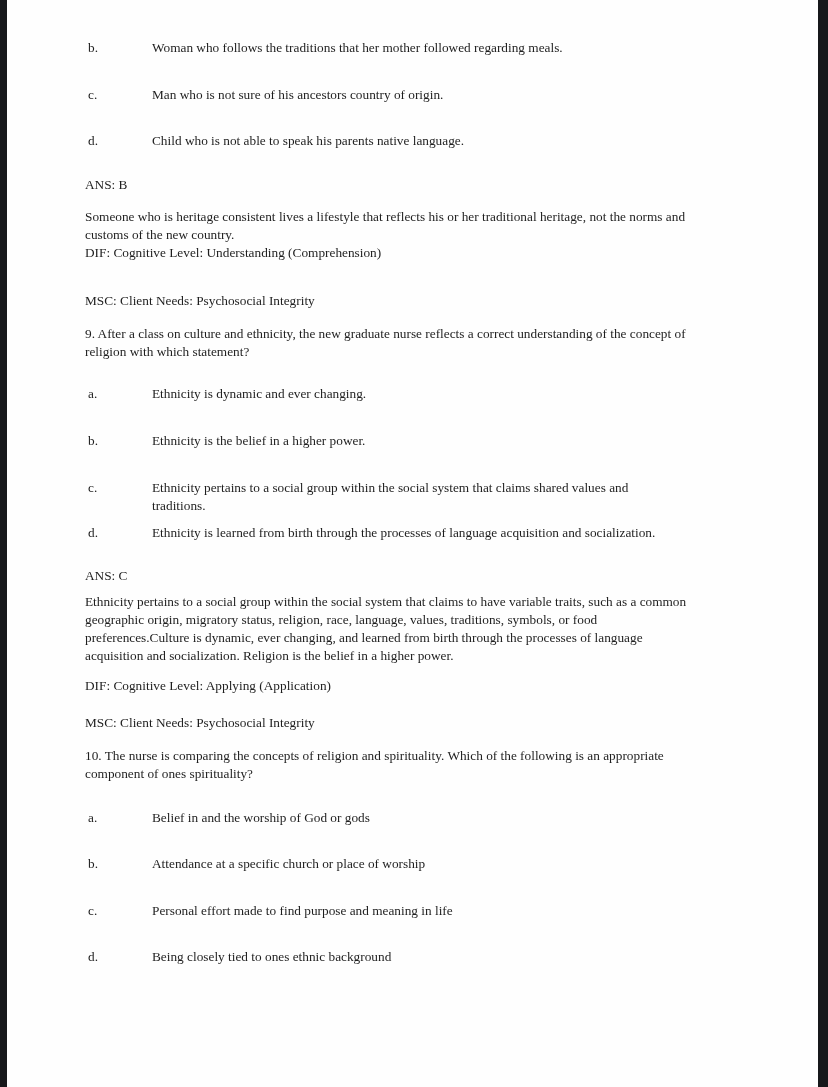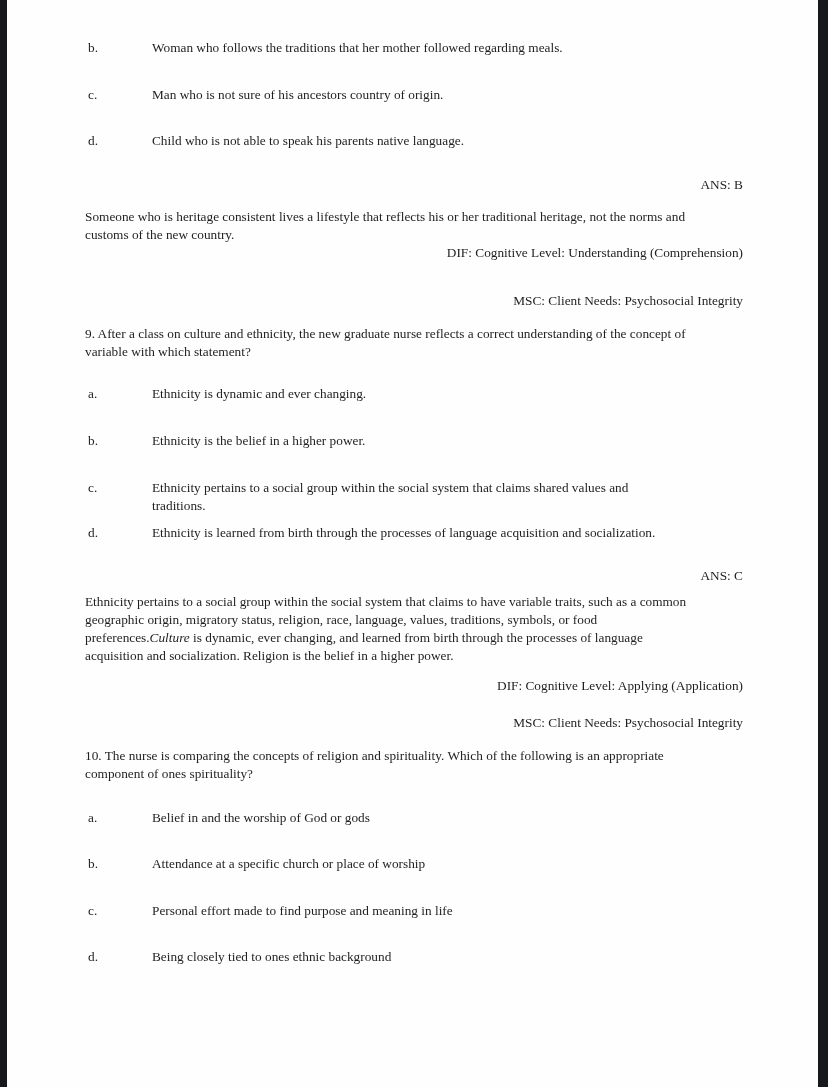--- a/index.html
+++ b/index.html
@@ -39,22 +39,22 @@
   .opt-row {
     display: flex;
     align-items: flex-start;
     padding-left: 3px;
   }
   .opt-letter {
     width: 64px;
     flex-shrink: 0;
   }
   .opt-text { flex: 1; }
-  .meta-line { white-space: nowrap; text-align: right; }
-  .italic { font-style: italic; }
+  .meta-line { white-space: nowrap; }
+  .italic { }
 </style>
 </head>
 <body>
 
 <div class="viewport">
   <div class="gutter left"></div>
   <div class="gutter right"></div>
 
   <div class="page">
 
@@ -76,21 +76,21 @@
     <div style="">
       <div class="line">Someone who is heritage consistent lives a lifestyle that reflects his or her traditional heritage, not the norms and</div>
       <div class="line">customs of the new country.</div>
     </div>
 
     <div class="meta-line" style="margin-bottom:30px">DIF: Cognitive Level: Understanding (Comprehension)</div>
     <div class="meta-line" style="margin-bottom:15px">MSC: Client Needs: Psychosocial Integrity</div>
 
     <div style="margin-bottom:24px">
       <div class="line">9. After a class on culture and ethnicity, the new graduate nurse reflects a correct understanding of the concept of</div>
-      <div class="line">variable with which statement?</div>
+      <div class="line">religion with which statement?</div>
     </div>
 
     <div class="opt-row" style="margin-bottom:29px">
       <span class="opt-letter">a.</span>
       <span class="opt-text">Ethnicity is dynamic and ever changing.</span>
     </div>
     <div class="opt-row" style="margin-bottom:29px">
       <span class="opt-letter">b.</span>
       <span class="opt-text">Ethnicity is the belief in a higher power.</span>
     </div>

